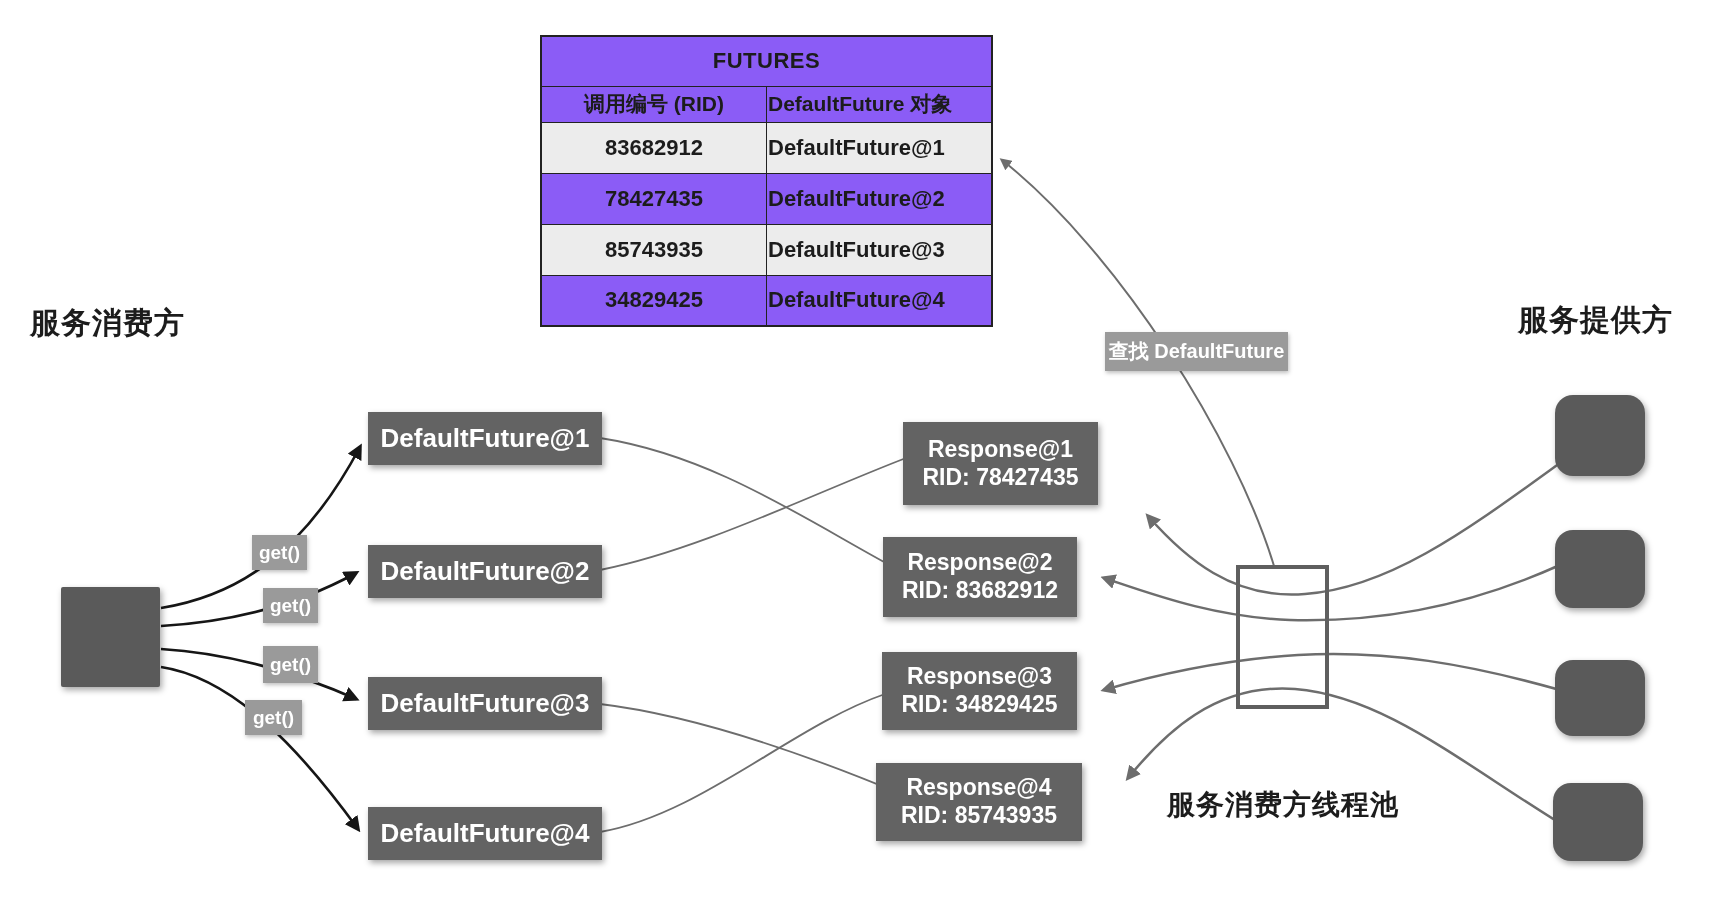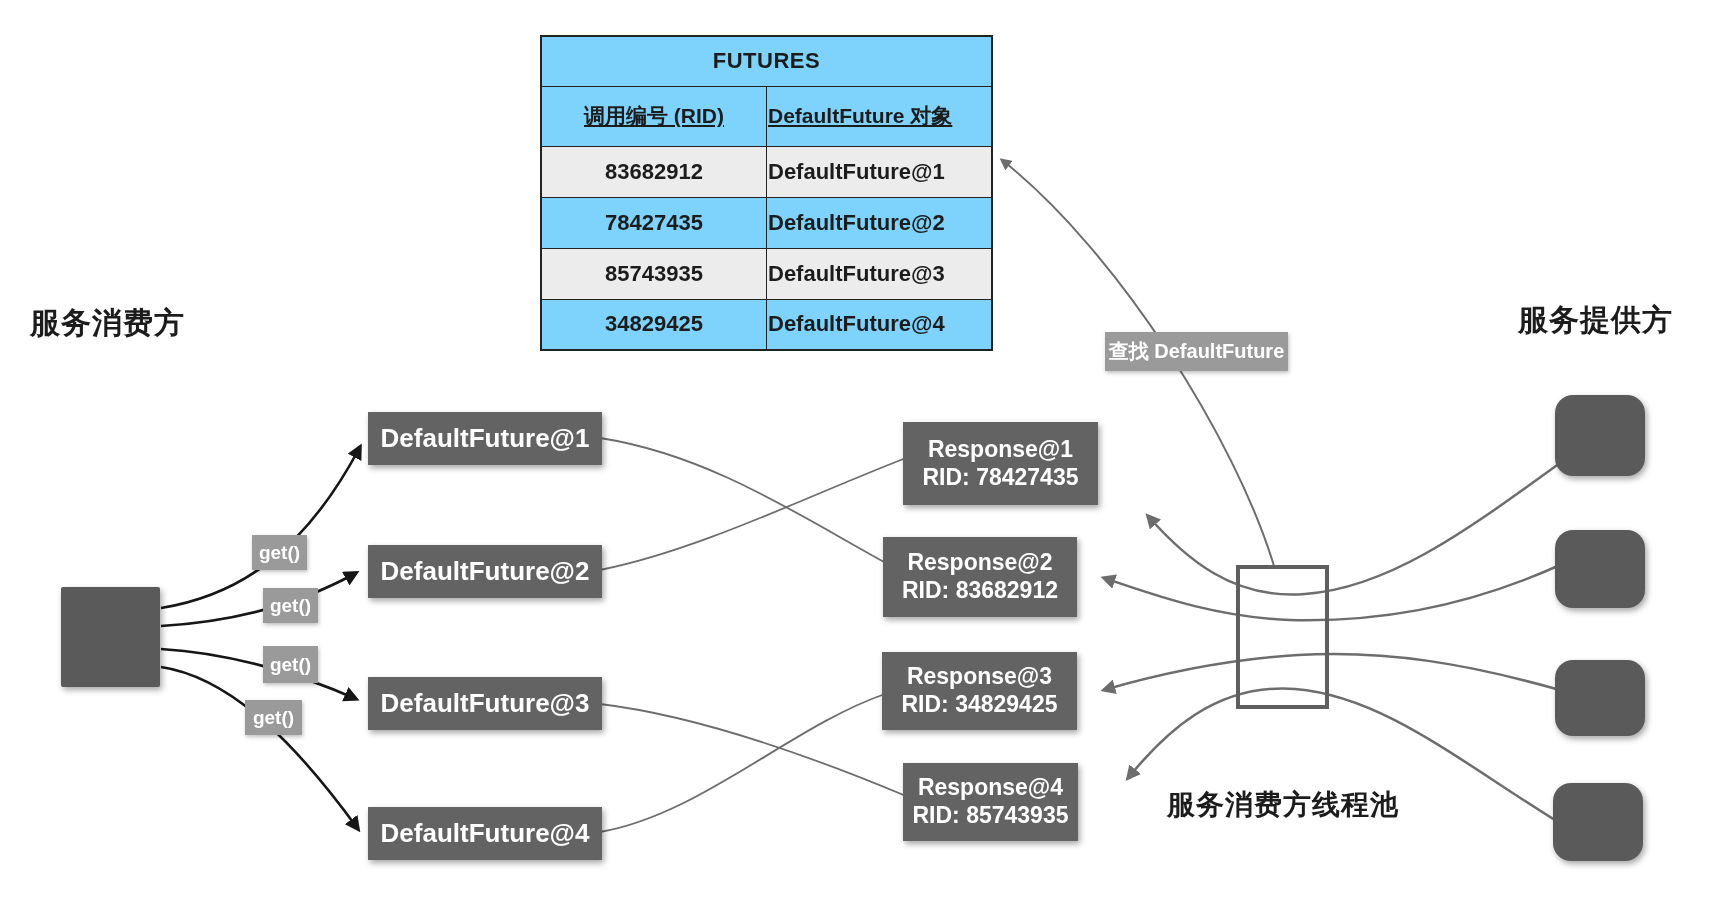--- a/index.html
+++ b/index.html
@@ -18,25 +18,25 @@
   .node{position:absolute;z-index:2;background:var(--node-fill);color:var(--text-light);
         display:flex;align-items:center;justify-content:center;font-weight:bold;
         box-shadow:2px 3px 6px rgba(0,0,0,.35);}
   .future-box{left:368px;width:234px;height:53px;font-size:26px;}
   .resp-box{flex-direction:column;font-size:23px;line-height:1.2;}
   .sq{position:absolute;z-index:2;background:var(--square-fill);box-shadow:2px 3px 6px rgba(0,0,0,.35);}
   .badge{position:absolute;z-index:3;background:var(--badge-fill);color:var(--text-light);
          display:flex;align-items:center;justify-content:center;font-weight:bold;font-size:19px;
          box-shadow:1px 2px 4px rgba(0,0,0,.25);white-space:nowrap;}
   .ftable{position:absolute;left:540px;top:35px;z-index:2;width:453px;border-collapse:collapse;
-          background:#7dd3fc;table-layout:fixed;}
+          background:#8b5cf6;table-layout:fixed;}
   .ftable td,.ftable th{border:1px solid #222;color:var(--text-dark);}
   .ftable{border:2px solid #222;}
   .ftable .ttl{height:50px;font-size:22px;font-weight:bold;text-align:center;letter-spacing:.5px;}
-  .ftable .hdr td{height:60px;font-size:21px;font-weight:bold;text-decoration:underline;}
+  .ftable .hdr td{height:36px;font-size:21px;font-weight:bold;}
   .ftable .row td{height:51px;font-size:22px;font-weight:bold;}
   .col-rid{width:228px;text-align:center;}
   .col-fut{width:225px;text-align:left;padding-left:1px;}
   .stripe{background:var(--table-stripe);}
 </style>
 </head>
 <body>
 
 <div class="canvas">
 
@@ -121,21 +121,21 @@
     <span>RID: 78427435</span>
   </div>
   <div class="node resp-box" style="left:883px;top:537px;width:194px;height:80px;">
     <span>Response@2</span>
     <span>RID: 83682912</span>
   </div>
   <div class="node resp-box" style="left:882px;top:652px;width:195px;height:78px;">
     <span>Response@3</span>
     <span>RID: 34829425</span>
   </div>
-  <div class="node resp-box" style="left:903px;top:763px;width:175px;height:78px;">
+  <div class="node resp-box" style="left:876px;top:763px;width:206px;height:78px;">
     <span>Response@4</span>
     <span>RID: 85743935</span>
   </div>
 
   <div class="sq" style="left:1555px;top:395px;width:90px;height:81px;border-radius:18px;"></div>
   <div class="sq" style="left:1555px;top:530px;width:90px;height:78px;border-radius:18px;"></div>
   <div class="sq" style="left:1555px;top:660px;width:90px;height:76px;border-radius:18px;"></div>
   <div class="sq" style="left:1553px;top:783px;width:90px;height:78px;border-radius:18px;"></div>
 
 </div>

